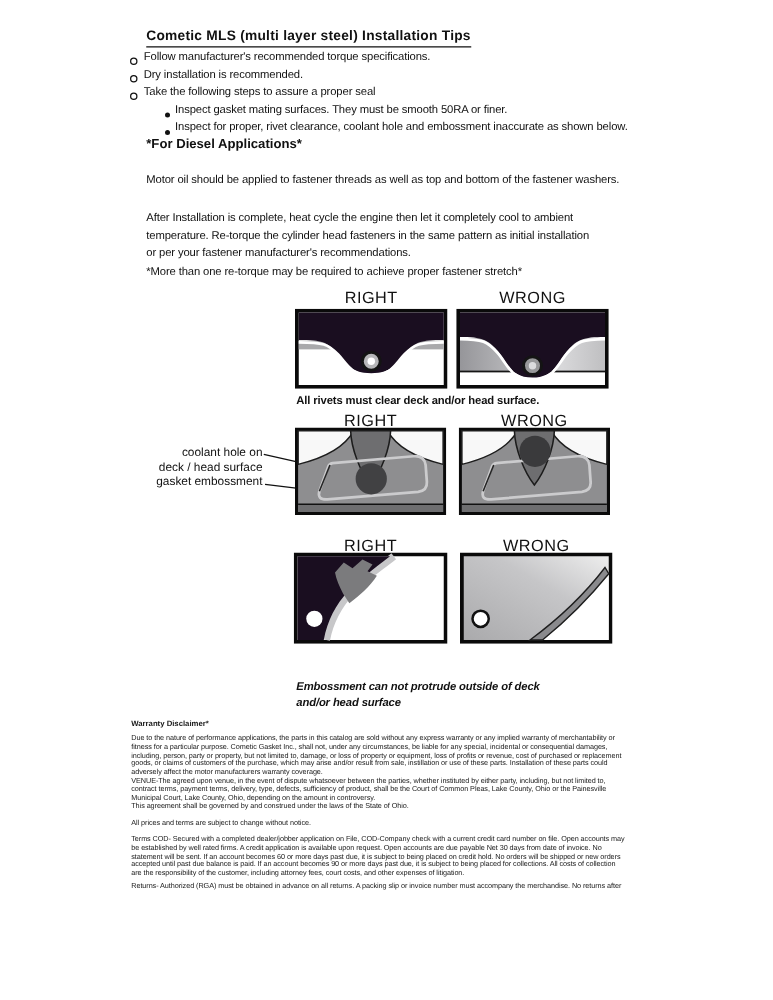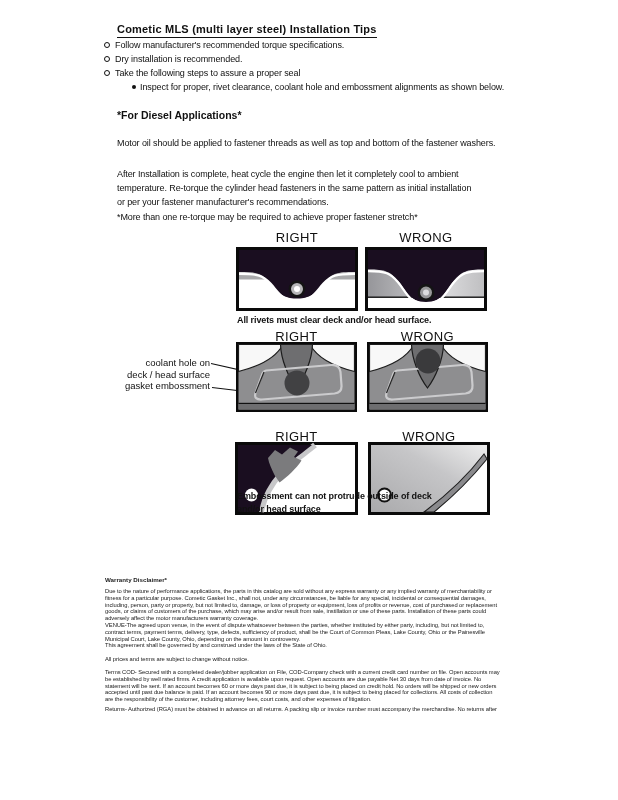--- a/index.html
+++ b/index.html
@@ -2,21 +2,21 @@
 <html><head>
 <meta charset="utf-8">
 <style>
   html,body{margin:0;padding:0;background:#ffffff;}
   .page{position:relative;width:618px;height:712px;background:#ffffff;overflow:hidden;
         font-family:"Liberation Sans",sans-serif;color:#111;}
   .abs{position:absolute;}
   .title{font-size:11px;font-weight:bold;letter-spacing:.2px;border-bottom:1.5px solid #111;
          padding-bottom:2px;white-space:nowrap;}
   .body-line{font-size:9px;line-height:14px;letter-spacing:-0.1px;white-space:nowrap;}
-  .bullet-row{display:flex;align-items:center;height:14px;}
+  .bullet-row{display:flex;align-items:flex-end;height:14px;}
   .ring{display:inline-block;width:4px;height:4px;border:1px solid #111;border-radius:50%;
         margin-right:5px;flex:0 0 auto;}
   .dot{display:inline-block;width:4px;height:4px;background:#111;border-radius:50%;
        margin-right:4px;flex:0 0 auto;}
   .indent{margin-left:28px;}
   .sec-head{font-size:10.5px;font-weight:bold;white-space:nowrap;}
   .rw-label{font-size:13px;letter-spacing:.4px;text-align:center;white-space:nowrap;}
   .cap{font-size:9px;font-weight:bold;line-height:13px;letter-spacing:-0.1px;white-space:nowrap;}
   .ann{font-size:9.5px;line-height:12px;text-align:right;white-space:nowrap;}
   .leader{position:absolute;height:1.3px;background:#111;transform-origin:0 50%;}
@@ -42,21 +42,25 @@
     <div class="bullet-row">
       <span class="ring"></span>
       <span class="body-line">Dry installation is recommended.</span>
     </div>
     <div class="bullet-row">
       <span class="ring"></span>
       <span class="body-line">Take the following steps to assure a proper seal</span>
     </div>
     <div class="bullet-row indent">
       <span class="dot"></span>
-      <span class="body-line">Inspect for proper, rivet clearance, coolant hole and embossment alignments as shown below.</span>
+      <span class="body-line">Inspect gasket mating surfaces.  They must be smooth 50RA or finer.</span>
+    </div>
+    <div class="bullet-row indent">
+      <span class="dot"></span>
+      <span class="body-line">Inspect for proper, rivet clearance, coolant hole and embossment inaccurate as shown below.</span>
     </div>
   </div>
 
   <div class="abs sec-head" style="left:117px;top:109px;">*For Diesel Applications*</div>
   <div class="abs" style="left:117px;top:136px;">
     <div class="body-line">Motor oil should be applied to fastener threads as well as top and bottom of the fastener washers.</div>
   </div>
   <div class="abs" style="left:117px;top:167px;">
     <div class="body-line">After Installation is complete, heat cycle the engine then let it completely cool to ambient</div>
     <div class="body-line">temperature. Re-torque the cylinder head fasteners in the same pattern as initial installation</div>
@@ -155,21 +159,21 @@
             <stop offset="0.6" stop-color="#c6c6c8"></stop>
             <stop offset="1" stop-color="#efefef"></stop>
         </linearGradient>
       </defs>
       <rect x="1.5" y="1.5" width="119" height="70" fill="url(#gradBand)" stroke="#0a0a0a" stroke-width="3"></rect>
       <path d="M66,70 C87,53 106,33 119,17 L119,70 Z" fill="#ffffff"></path>
       <path d="M56,70 C79,53 100,33 116,12 L119,17 C106,33 87,53 66,70 Z" fill="#8a8a8d" stroke="#1e1e1e" stroke-width="1.1"></path>
       <circle cx="16.5" cy="53" r="6.5" fill="#ffffff" stroke="#111111" stroke-width="2"></circle>
     </svg>
   </div>
-  <div class="abs" style="left:237px;top:490px;">
+  <div class="abs" style="left:237px;top:543px;font-style:italic;">
     <div class="cap">Embossment can not protrude outside of deck</div>
     <div class="cap">and/or head surface</div>
   </div>
 
   <div class="abs tiny-head" style="left:105px;top:576px;">Warranty Disclaimer*</div>
   <div class="abs" style="left:105px;top:588px;">
     <div class="tiny">Due to the nature of performance applications, the parts in this catalog are sold without any express warranty or any implied warranty of merchantability or</div>
     <div class="tiny">fitness for a particular purpose.  Cometic Gasket Inc., shall not, under any circumstances, be liable for any special, incidental or consequential damages,</div>
     <div class="tiny">including, person, party or property, but not limited to, damage, or loss of property or equipment, loss of profits or revenue, cost of purchased or replacement</div>
     <div class="tiny">goods, or claims of customers of the purchase, which may arise and/or result from sale, instillation or use of these parts.  Installation of these parts could</div>

